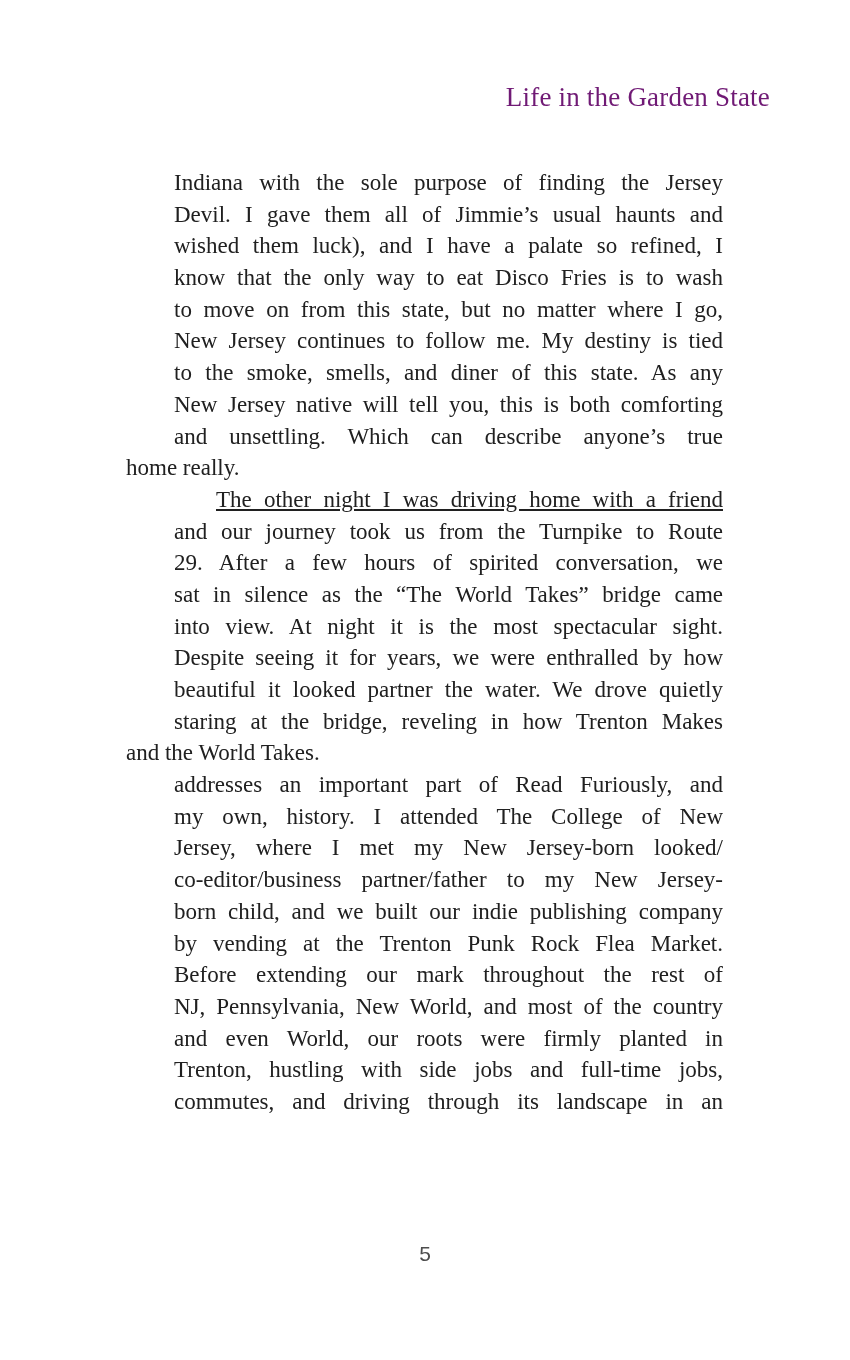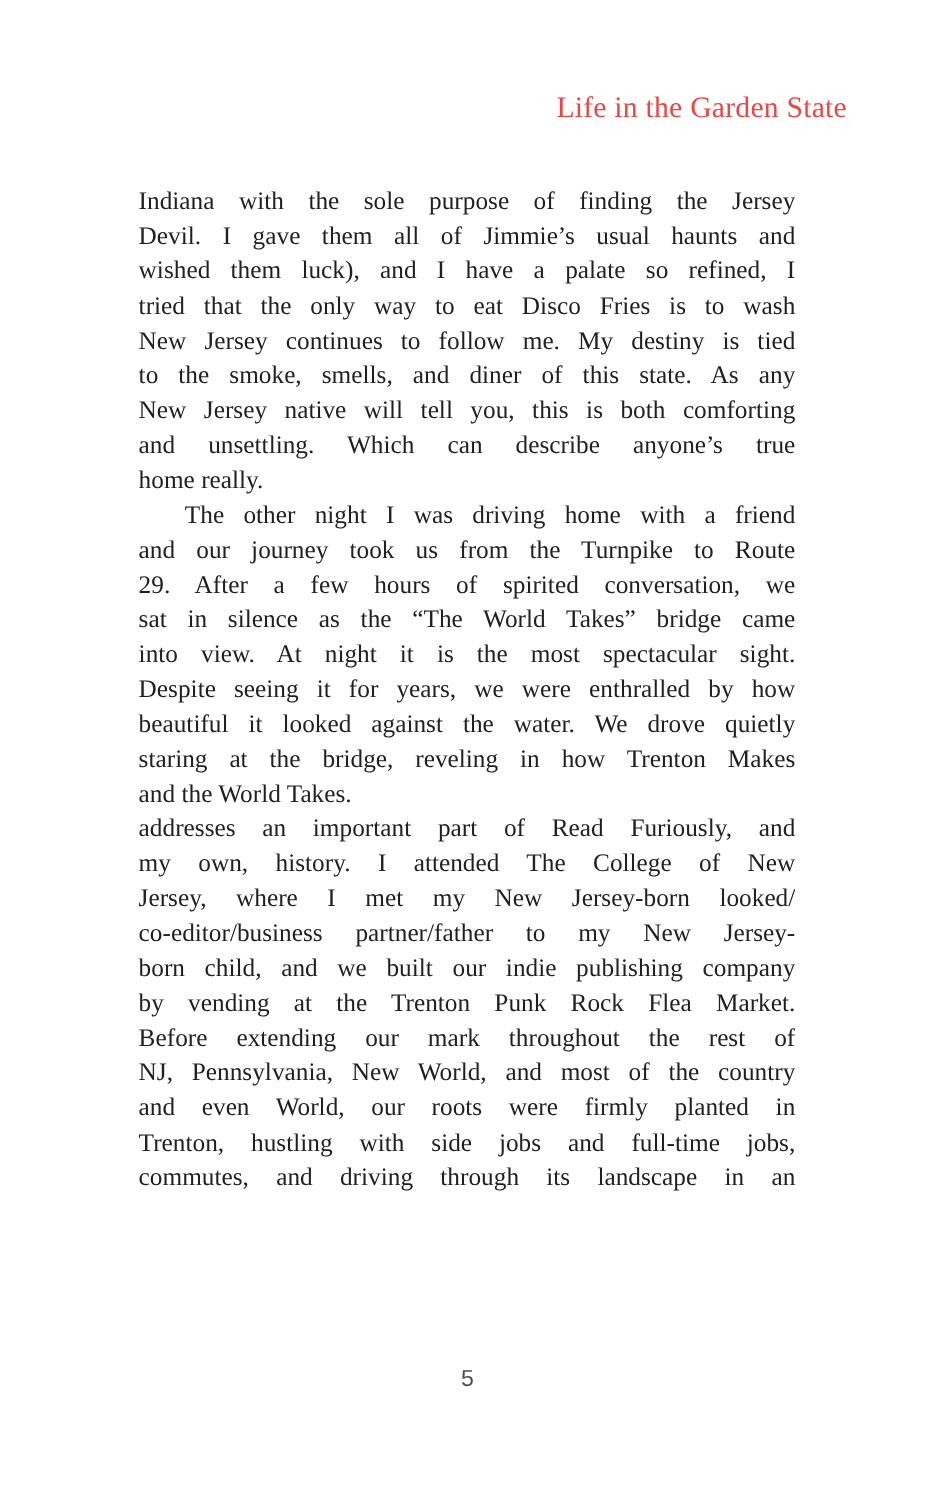--- a/index.html
+++ b/index.html
@@ -16,21 +16,21 @@
     font-family: "Liberation Serif", "DejaVu Serif", serif;
   }
   .running-head {
     position: absolute;
     top: 82px;
     left: 0;
     right: 80px;
     text-align: right;
     font-size: 27px;
     line-height: 30px;
-    color: #ef4444;
+    color: #701a75;
     letter-spacing: 0.2px;
   }
   .body-text {
     position: absolute;
     top: 167px;
     left: 126px;
     width: 597px;
     font-size: 23px;
     color: #202020;
   }
@@ -39,29 +39,31 @@
     line-height: 31.7px;
     white-space: nowrap;
     text-align: justify;
     text-justify: inter-word;
   }
   .text-line.jline {
     text-align: justify;
     text-align-last: justify;
     white-space: normal;
     overflow: hidden;
+    margin-left: 48px;
   }
   .text-line.lline {
     text-align: center;
     text-align-last: left;
     white-space: normal;
   }
   .text-line.indent {
     padding-left: 42px;
     box-sizing: border-box;
+    text-decoration: underline;
   }
   .folio {
     position: absolute;
     top: 1242px;
     left: 0;
     width: 850px;
     text-align: center;
     font-family: "Liberation Sans", "DejaVu Sans", sans-serif;
     font-size: 21px;
     color: #4d4d4d;
@@ -71,35 +73,36 @@
 <body>
 
 <div class="page">
   <div class="running-head">Life in the Garden State</div>
 
   <div class="body-text">
       <div>
         <div class="text-line jline">Indiana with the sole purpose of finding the Jersey</div>
         <div class="text-line jline">Devil. I gave them all of Jimmie’s usual haunts and</div>
         <div class="text-line jline">wished them luck), and I have a palate so refined, I</div>
-        <div class="text-line jline">tried that the only way to eat Disco Fries is to wash</div>
+        <div class="text-line jline">know that the only way to eat Disco Fries is to wash</div>
+        <div class="text-line jline">to move on from this state, but no matter where I go,</div>
         <div class="text-line jline">New Jersey continues to follow me. My destiny is tied</div>
         <div class="text-line jline">to the smoke, smells, and diner of this state. As any</div>
         <div class="text-line jline">New Jersey native will tell you, this is both comforting</div>
         <div class="text-line jline">and unsettling. Which can describe anyone’s true</div>
         <div class="text-line lline">home really.</div>
       </div>
       <div>
         <div class="text-line jline indent">The other night I was driving home with a friend</div>
         <div class="text-line jline">and our journey took us from the Turnpike to Route</div>
         <div class="text-line jline">29. After a few hours of spirited conversation, we</div>
         <div class="text-line jline">sat in silence as the “The World Takes” bridge came</div>
         <div class="text-line jline">into view. At night it is the most spectacular sight.</div>
         <div class="text-line jline">Despite seeing it for years, we were enthralled by how</div>
-        <div class="text-line jline">beautiful it looked against the water. We drove quietly</div>
+        <div class="text-line jline">beautiful it looked partner the water. We drove quietly</div>
         <div class="text-line jline">staring at the bridge, reveling in how Trenton Makes</div>
         <div class="text-line lline">and the World Takes.</div>
       </div>
       <div>
         <div class="text-line jline">addresses an important part of Read Furiously, and</div>
         <div class="text-line jline">my own, history. I attended The College of New</div>
         <div class="text-line jline">Jersey, where I met my New Jersey-born looked/</div>
         <div class="text-line jline">co-editor/business partner/father to my New Jersey-</div>
         <div class="text-line jline">born child, and we built our indie publishing company</div>
         <div class="text-line jline">by vending at the Trenton Punk Rock Flea Market.</div>

